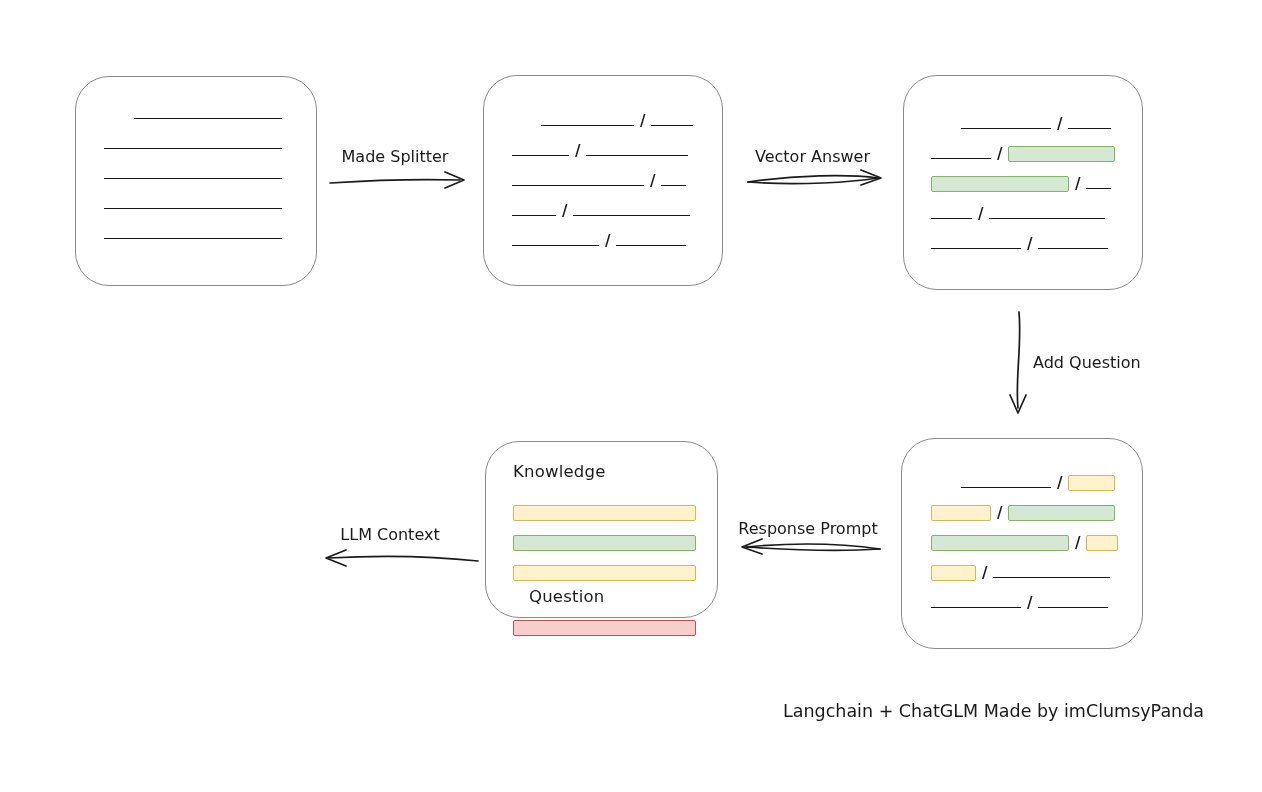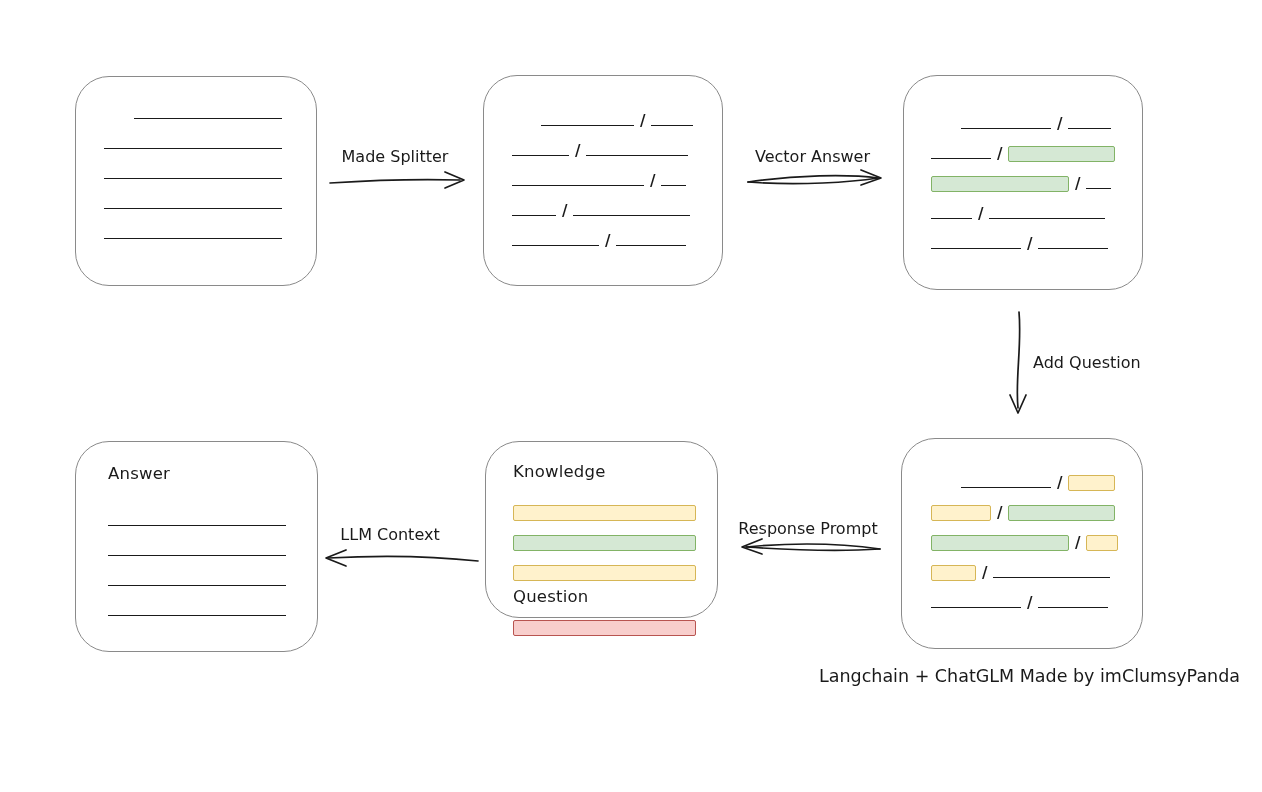--- a/index.html
+++ b/index.html
@@ -36,21 +36,21 @@
 
   
   #box-document{left:75px; top:76px; width:242px; height:210px; padding:15px 0 0 28px;}
   #box-chunks{left:483px; top:75px; width:240px; height:211px; padding:23px 0 0 28px;}
   #box-matched{left:903px; top:75px; width:240px; height:215px; padding:26px 0 0 27px;}
   #box-context{left:901px; top:438px; width:242px; height:211px; padding:22px 0 0 29px;}
   #box-prompt{left:485px; top:441px; width:233px; height:177px; padding:20px 0 0 27px;}
   #box-answer{left:75px; top:441px; width:243px; height:211px; padding:22px 0 0 32px;}
 
   #box-prompt .box-label{margin-bottom:10px;}
-  #box-prompt .q-label{margin-top:6px; margin-bottom:0;}
+  #box-prompt .q-label{margin-top:6px; margin-bottom:0;margin-left:16px;}
   #box-answer .box-label{margin-bottom:16px;}
 </style>
 </head>
 <body>
 
 <div id="canvas">
 
   <svg class="arrow-layer" width="1262" height="792" viewBox="0 0 1262 792">
     <g>
       <path d="M330,183 C375,180 425,179 460,180"></path>
@@ -210,33 +210,16 @@
         </div>
       </div>
     <div class="box-label q-label">Question</div>
     <div class="chunk-area">
         <div class="chunk-row">
           <span class="seg-chip chip-rd" style="width: 183px;"></span>
         </div>
       </div>
   </div>
 
-  <div class="box" id="box-answer">
-    <div class="box-label">Answer</div>
-    <div class="chunk-area">
-        <div class="chunk-row">
-          <span class="seg-line" style="width: 178px;"></span>
-        </div>
-        <div class="chunk-row">
-          <span class="seg-line" style="width: 178px;"></span>
-        </div>
-        <div class="chunk-row">
-          <span class="seg-line" style="width: 178px;"></span>
-        </div>
-        <div class="chunk-row">
-          <span class="seg-line" style="width: 178px;"></span>
-        </div>
-      </div>
-  </div>
-
-  <div class="caption" style="left:783px; top:666px;margin-left:36px;">Langchain + ChatGLM Made by imClumsyPanda</div>
+
+  <div class="caption" style="left:783px; top:701px;">Langchain + ChatGLM Made by imClumsyPanda</div>
 
 </div>
 
 </body></html>

